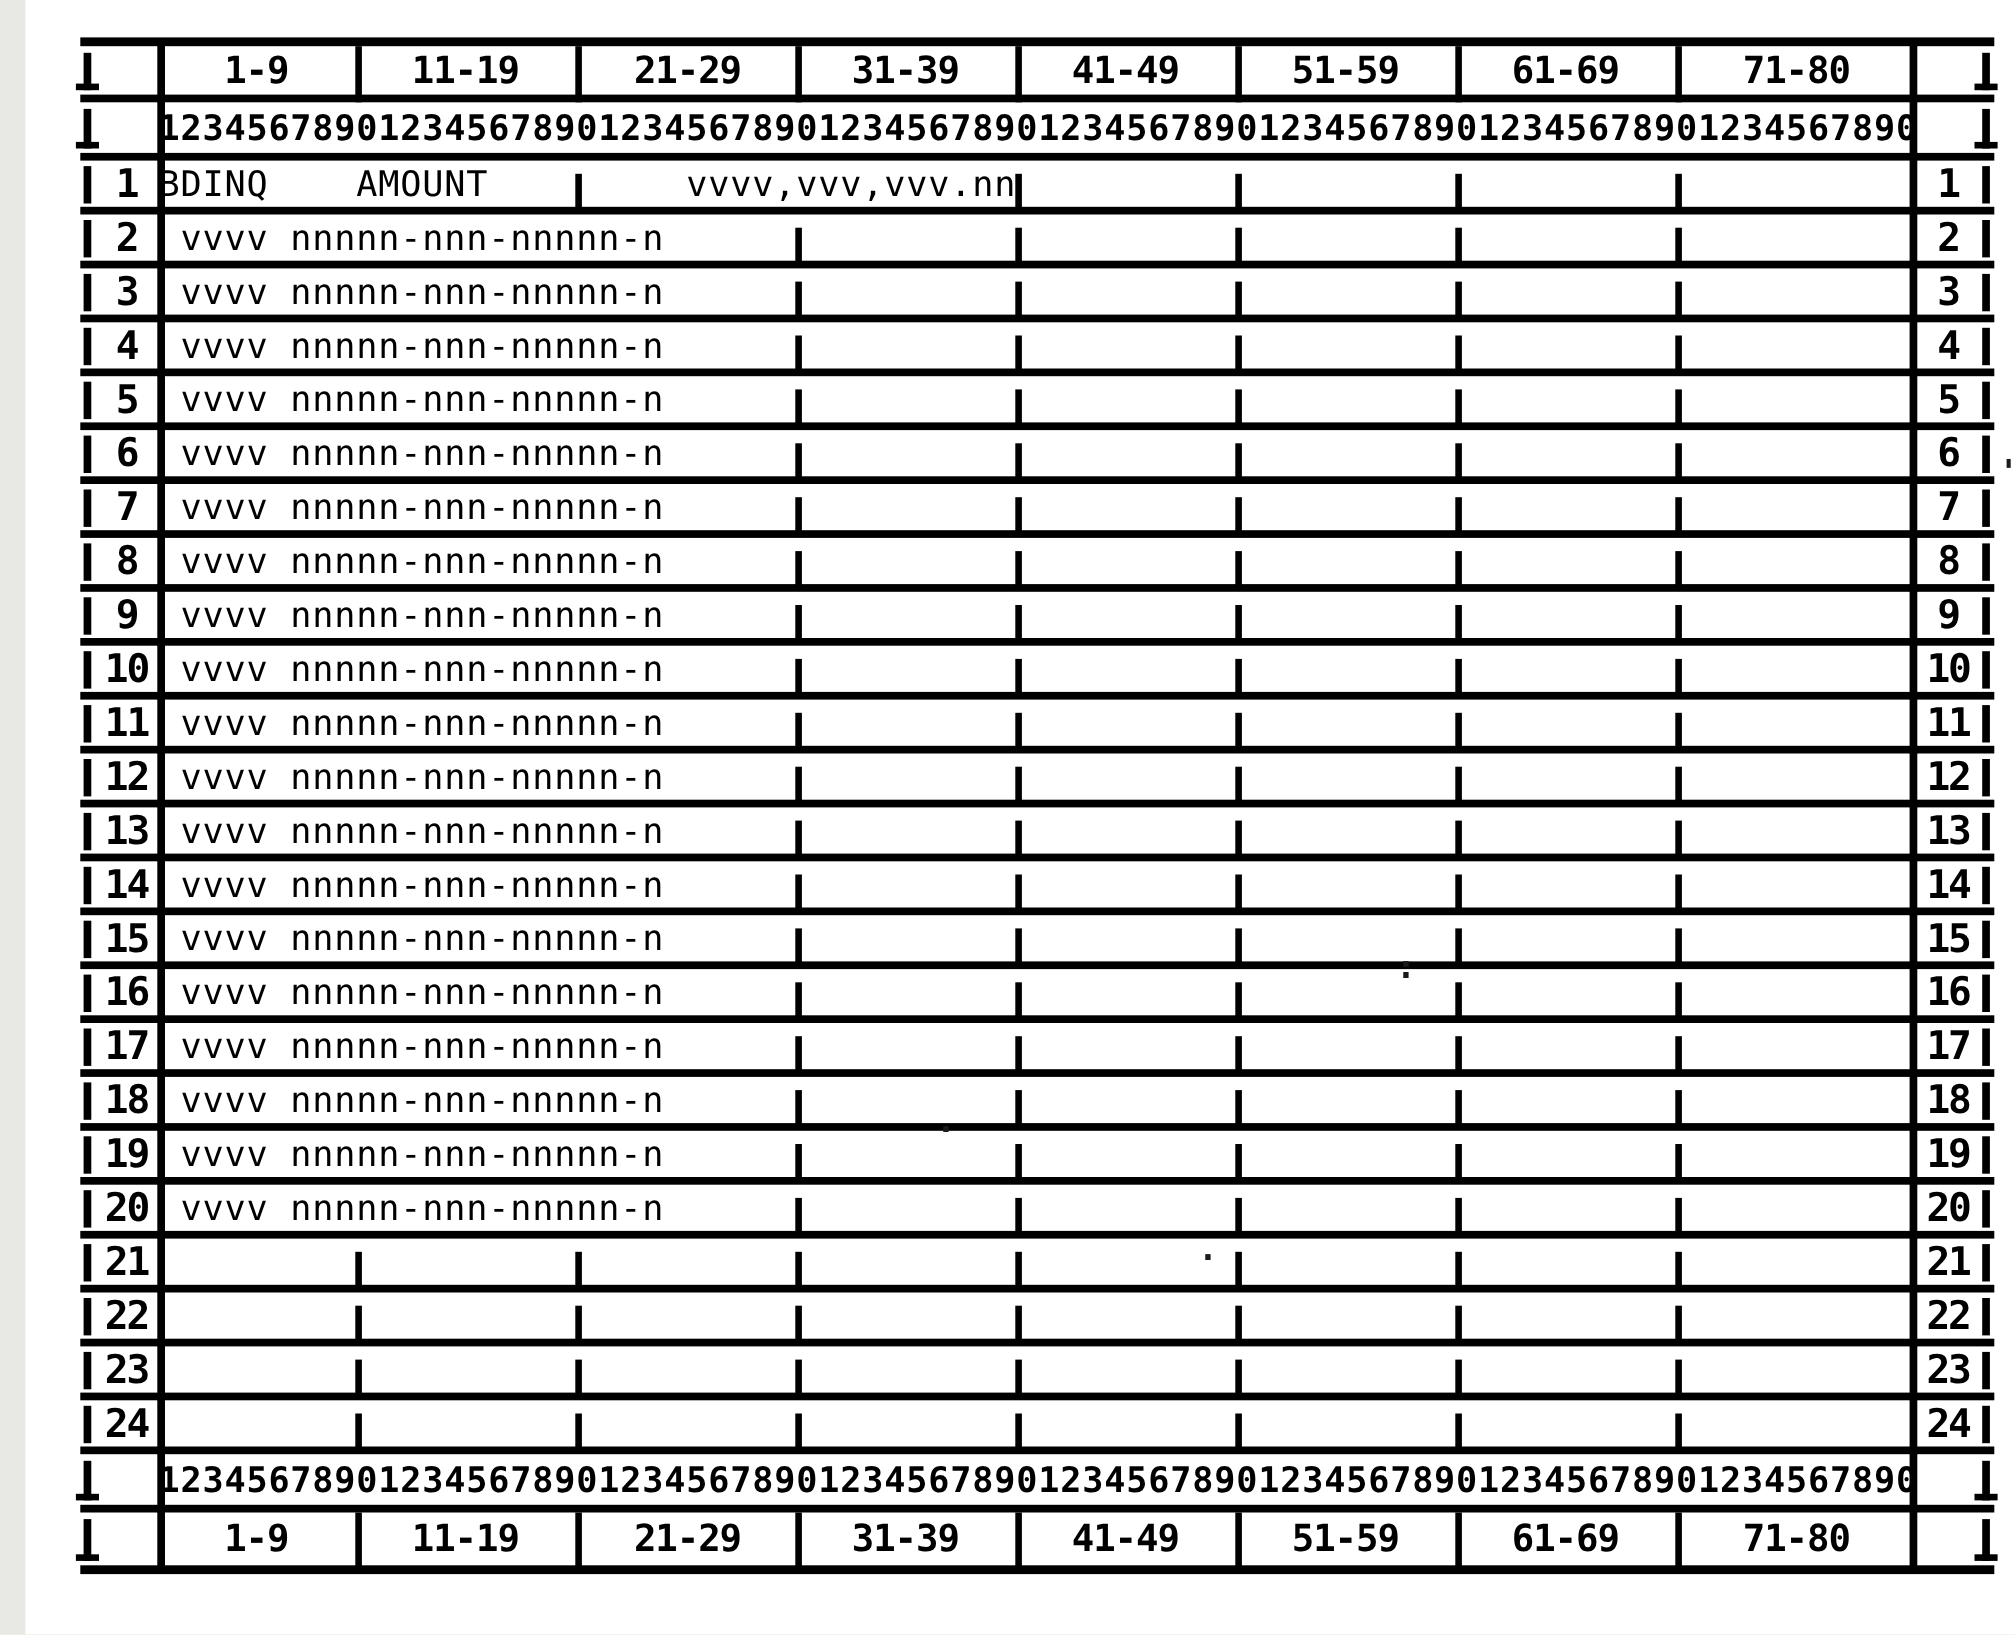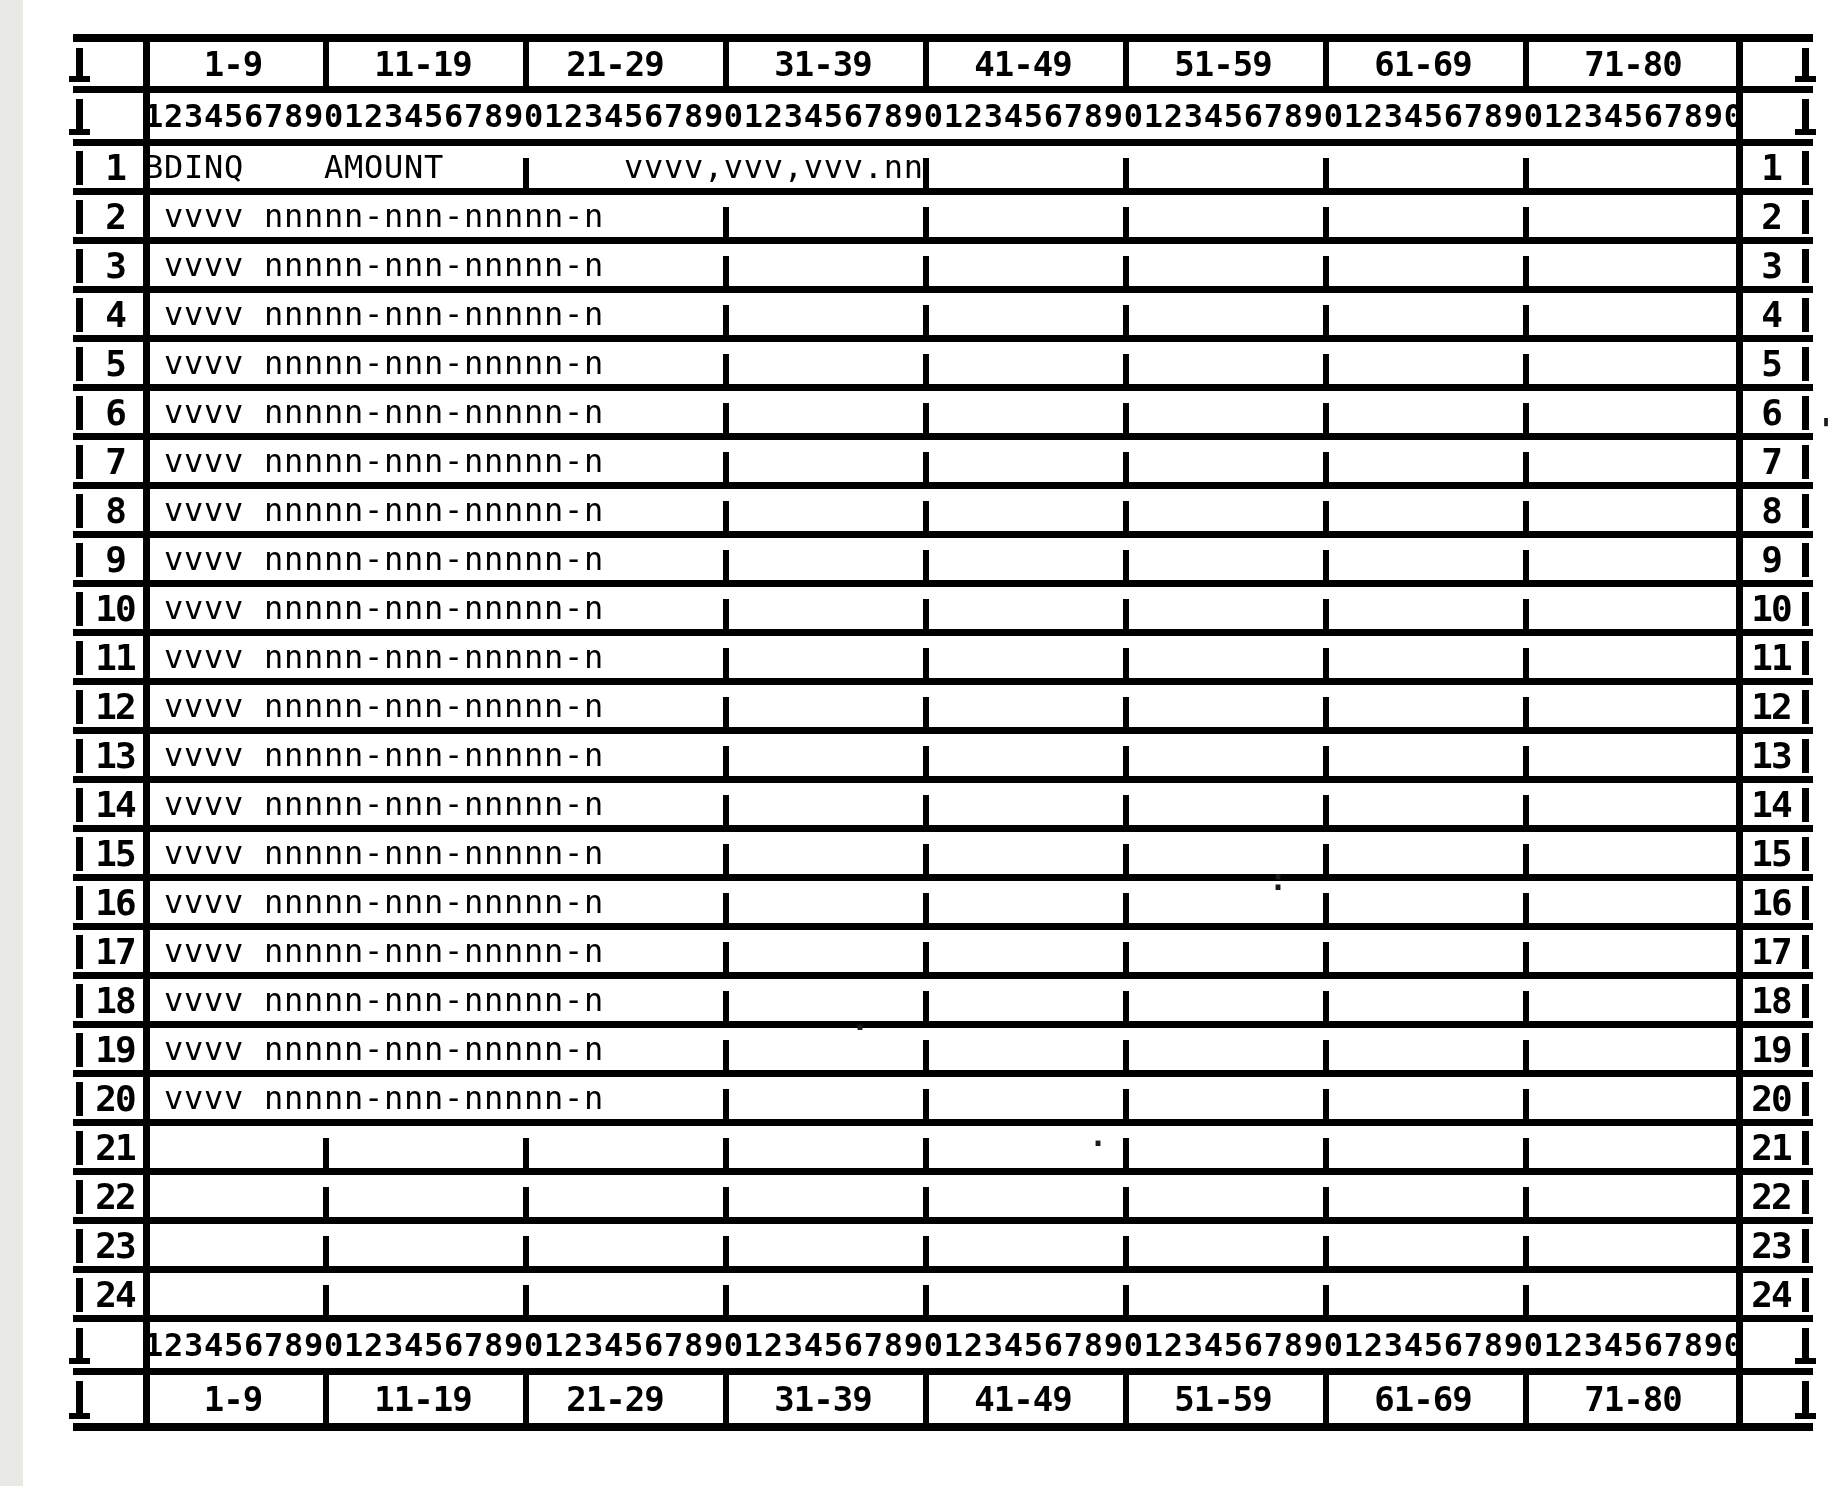--- a/index.html
+++ b/index.html
@@ -34,21 +34,21 @@
 
   
   .tick{position:absolute;width:6px;background:#000;}
   .tick.rtick{bottom:-4px;height:34px;}
   
   .tick.gtick{top:0;bottom:-7px;}
 
   
   .cg{position:absolute;top:0;bottom:0;display:flex;align-items:center;justify-content:center;
       font-size:34px;font-weight:bold;letter-spacing:-1px;}
-  .cg0{left:0;width:180px;}  .cg1{left:180px;width:200px;} .cg2{left:382px;width:180px;}
+  .cg0{left:0;width:180px;}  .cg1{left:180px;width:200px;} .cg2{left:392px;width:180px;}
   .cg3{left:580px;width:200px;} .cg4{left:780px;width:200px;} .cg5{left:980px;width:200px;}
   .cg6{left:1180px;width:200px;} .cg7{left:1380px;width:220px;}
 
   
   .rulertext{position:absolute;left:1px;top:50%;transform:translateY(-50%);
              font-size:32px;font-weight:bold;letter-spacing:0.73px;white-space:pre;}
 
   
   .content{position:absolute;left:1px;bottom:2px;font-size:32px;font-weight:normal;
            letter-spacing:0.73px;white-space:pre;}

